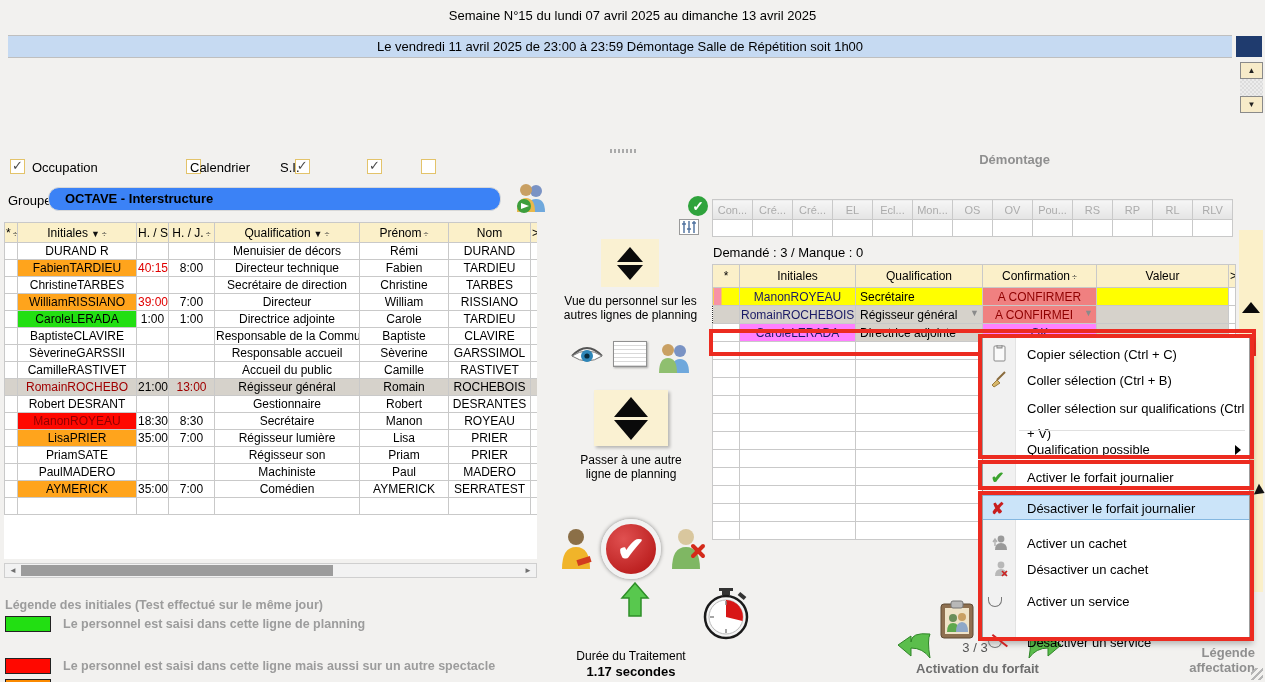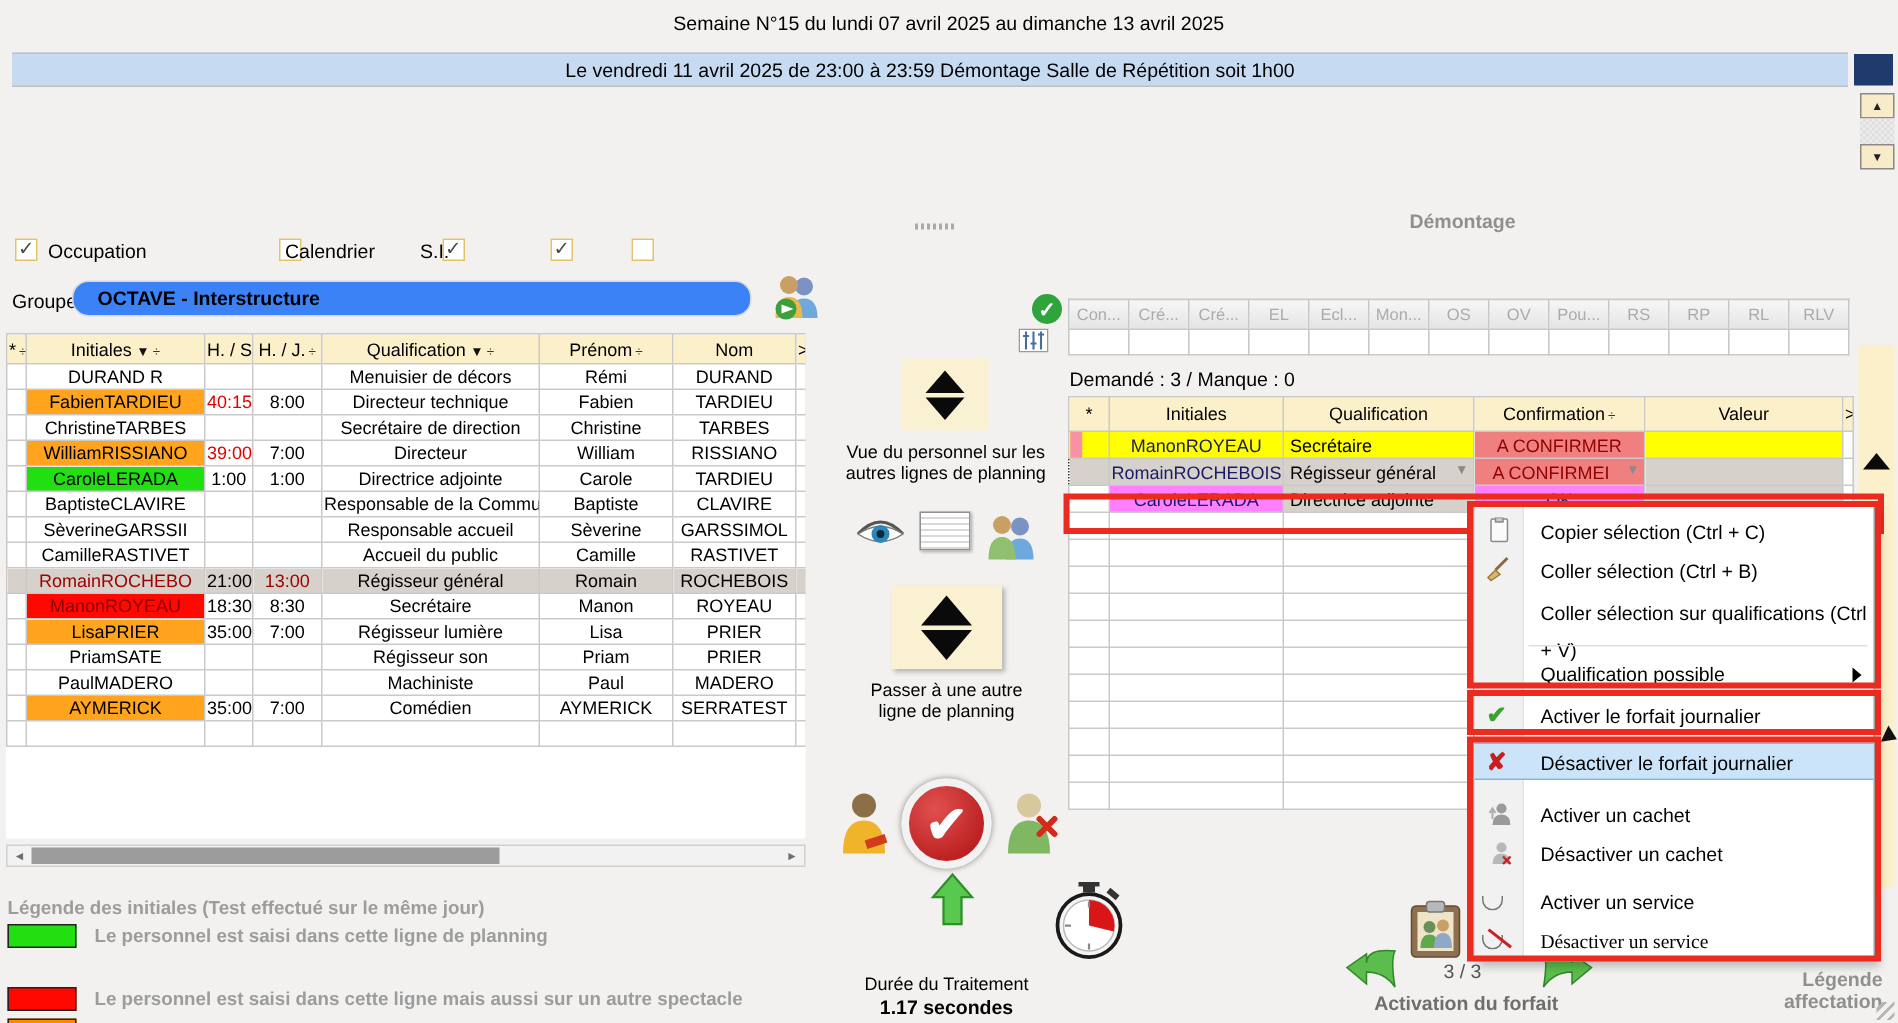--- a/index.html
+++ b/index.html
@@ -252,20 +252,30 @@
           <td class="ini-green" style="color:#A00000;">RomainROCHEBO</td>
           <td>21:00</td>
           <td class="hj-red">13:00</td>
           <td>Régisseur général</td>
           <td>Romain</td>
           <td>ROCHEBOIS</td>
           <td></td>
         </tr>
   <tr>
           <td></td>
+          <td class="bold">Robert DESRANT</td>
+          <td></td>
+          <td></td>
+          <td>Gestionnaire</td>
+          <td>Robert</td>
+          <td>DESRANTES</td>
+          <td></td>
+        </tr>
+  <tr>
+          <td></td>
           <td class="ini-red">ManonROYEAU</td>
           <td>18:30</td>
           <td>8:30</td>
           <td>Secrétaire</td>
           <td>Manon</td>
           <td>ROYEAU</td>
           <td></td>
         </tr>
   <tr>
           <td></td>
@@ -411,21 +421,21 @@
   <circle cx="25" cy="29" r="17" fill="#FFF" stroke="#BBB"></circle>
   <path d="M25 29 L25 12 A17 17 0 0 1 41.5 33 Z" fill="#D81616"></path>
   <g stroke="#888" stroke-width="1.5">
       <line x1="25" y1="13" x2="25" y2="17"></line>
       <line x1="25" y1="41" x2="25" y2="45"></line>
       <line x1="9" y1="29" x2="13" y2="29"></line>
     </g>
 </svg>
 
 
-<div class="abs gray-bold ctr" style="left:900px; top:140px; width:150px; font-size:13px;">Démontage</div>
+<div class="abs gray-bold ctr" style="left:900px; top:152px; width:150px; font-size:13px;text-align:right;">Démontage</div>
 
 
 
 
 <div class="abs" style="left:712px; top:199px; width:521px;">
 <table class="grid comp">
   <tbody>
         <tr>
     <th>Con...</th>
           <th>Cré...</th>
@@ -685,21 +695,21 @@
           <line x1="16" y1="11" x2="11" y2="16"></line>
         </g>
       </svg>
     <span class="txt">Désactiver un cachet</span>
   </div>
 
   <div class="mi" style="top:251px;">
     <span class="ic" style="top:3px;"><span class="mic"></span></span>
     <span class="txt">Activer un service</span>
   </div>
-  <div class="mi" style="top:277px;font-family:Liberation Serif, serif;">
+  <div class="mi" style="top:292px;">
     <span class="ic" style="top:3px;"><span class="mic off"></span><span class="slash"></span></span>
     <span class="txt">Désactiver un service</span>
   </div>
 </div>
 
 
 <div class="abs redbox" style="left:978px; top:334px; width:276px; height:125px; z-index:11;"></div>
 <div class="abs redbox" style="left:978px; top:460px; width:276px; height:30px; z-index:11;"></div>
 <div class="abs redbox" style="left:978px; top:491px; width:276px; height:150px; z-index:11;"></div>
 

